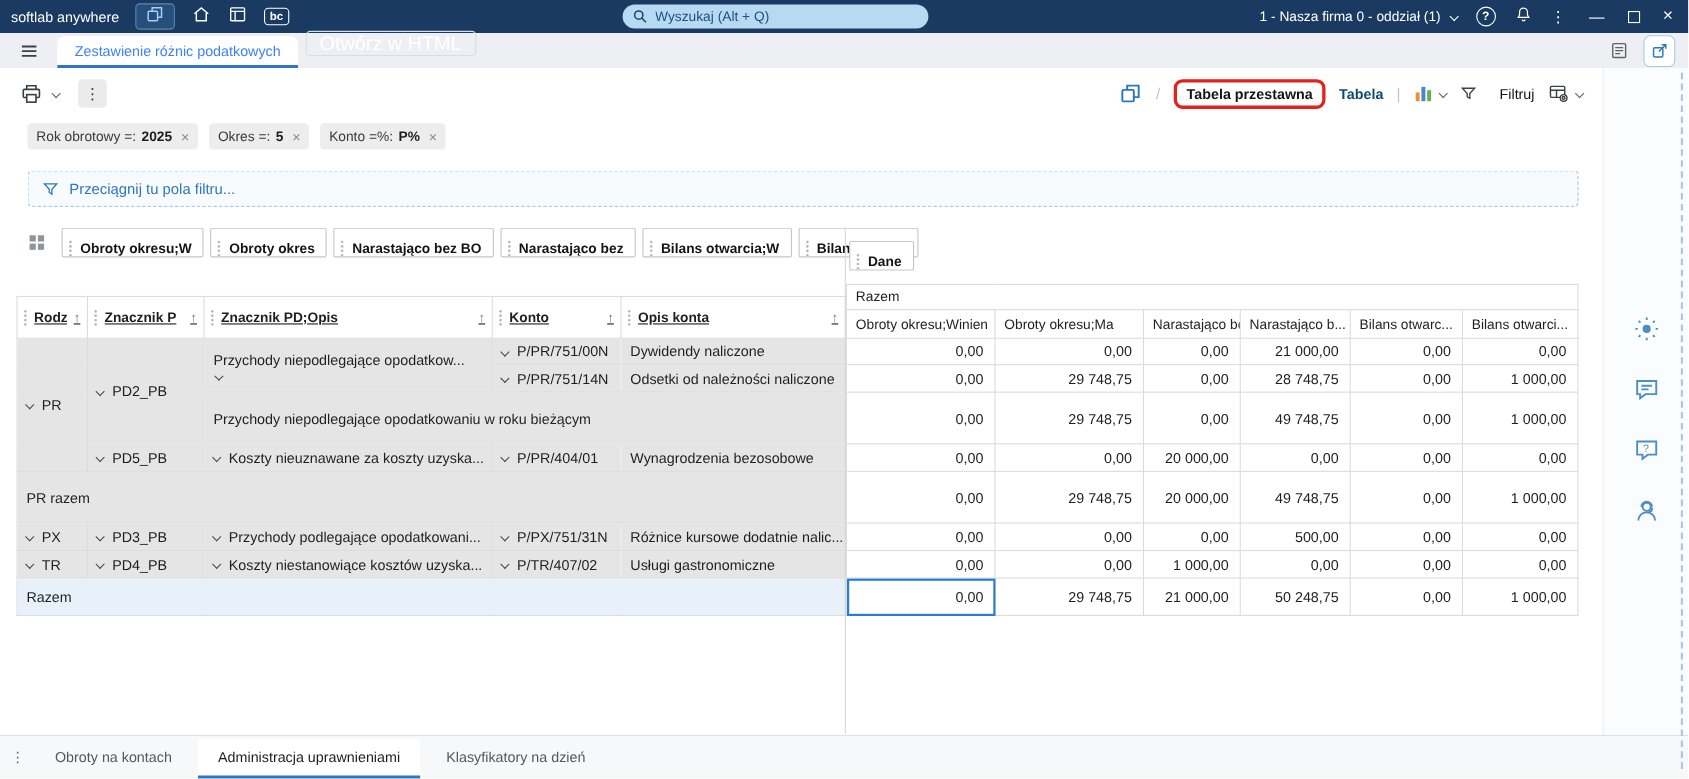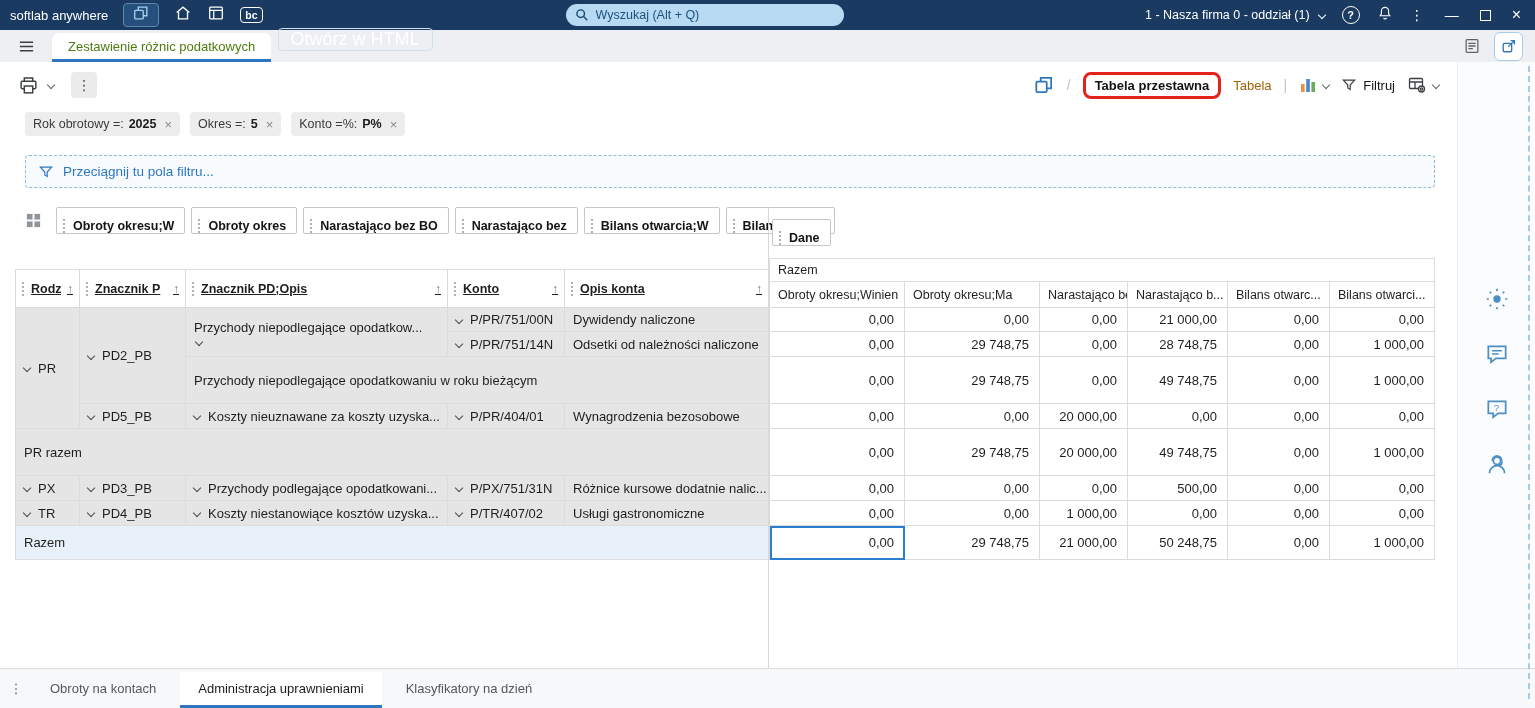--- a/index.html
+++ b/index.html
@@ -33,38 +33,38 @@
   .chev{display:inline-block;width:5px;height:5px;border-right:1.5px solid #4a4a4a;
         border-bottom:1.5px solid #4a4a4a;transform:rotate(45deg);flex:none;}
   .chev.white{border-color:#fff;}
   .chev.gray{border-color:#5f6368;}
 
   
   .tabbar{height:32px;background:#edeff2;display:flex;align-items:center;box-sizing:border-box;}
   .hamburger{margin:0 17px 0 18px;cursor:pointer;display:flex;}
   .app-tab{height:29px;margin-top:3px;background:#fff;border-radius:7px 7px 0 0;
            border-bottom:3px solid #2e77c0;display:flex;align-items:center;padding:0 16px;
-           font-size:13px;box-sizing:border-box;color:#4d7c0f;cursor:pointer;white-space:nowrap;}
+           font-size:13px;box-sizing:border-box;color:#3b82f6;cursor:pointer;white-space:nowrap;}
   .tabbar-right{margin-left:auto;display:flex;align-items:center;gap:13px;padding-right:12px;}
   .share-btn{width:27px;height:27px;border:1.5px solid #a9cbe8;border-radius:6px;background:#fff;
              display:flex;align-items:center;justify-content:center;cursor:pointer;}
 
   
   .main-row{display:flex;height:606px;}
   .content{width:1457px;box-sizing:border-box;display:flex;flex-direction:column;background:#fff;flex:none;}
 
   .toolbar{height:46px;display:flex;align-items:center;padding:0 18px;gap:9px;box-sizing:border-box;}
   .kebab-btn{width:26px;height:26px;background:#ebebeb;border-radius:4px;display:flex;align-items:center;
              justify-content:center;font-size:14px;color:#3c4043;cursor:pointer;margin-left:8px;}
   .toolbar-right{margin-left:auto;display:flex;align-items:center;gap:12px;}
   .annotation{border:3px solid #e4211b;border-radius:8px;padding:3px 9px;display:inline-flex;}
   .view-toggle{font-size:13px;font-weight:bold;color:#141414;cursor:pointer;white-space:nowrap;}
-  .view-plain{font-size:13px;color:#a16207;cursor:pointer;white-space:nowrap;}
+  .view-plain{font-size:13px;color:#0c4a6e;cursor:pointer;white-space:nowrap;font-weight:bold;}
   .sep{color:#c4c4c4;font-size:14px;}
-  .filtruj{display:flex;align-items:center;gap:6px;font-size:13px;cursor:pointer;color:#141414;}
+  .filtruj{display:flex;align-items:center;gap:20px;font-size:13px;cursor:pointer;color:#141414;}
 
   .chips{display:flex;align-items:center;gap:10px;padding:0 25px;height:32px;}
   .chip{background:#ededee;border-radius:4px;height:24px;display:flex;align-items:center;
         padding:0 8px;font-size:12.5px;color:#3a3a3a;gap:5px;white-space:nowrap;}
   .chip b{color:#1d1d1d;}
   .chip-close{color:#8a8a8a;font-size:13px;margin-left:3px;cursor:pointer;}
 
   .dropzone{margin:15px 22px 0 25px;height:33px;border:1px dashed #8cbbdd;border-radius:4px;
             background:#f7fbfe;display:flex;align-items:center;gap:9px;padding:0 12px;
             box-sizing:border-box;color:#2e77c0;font-size:13.5px;}

